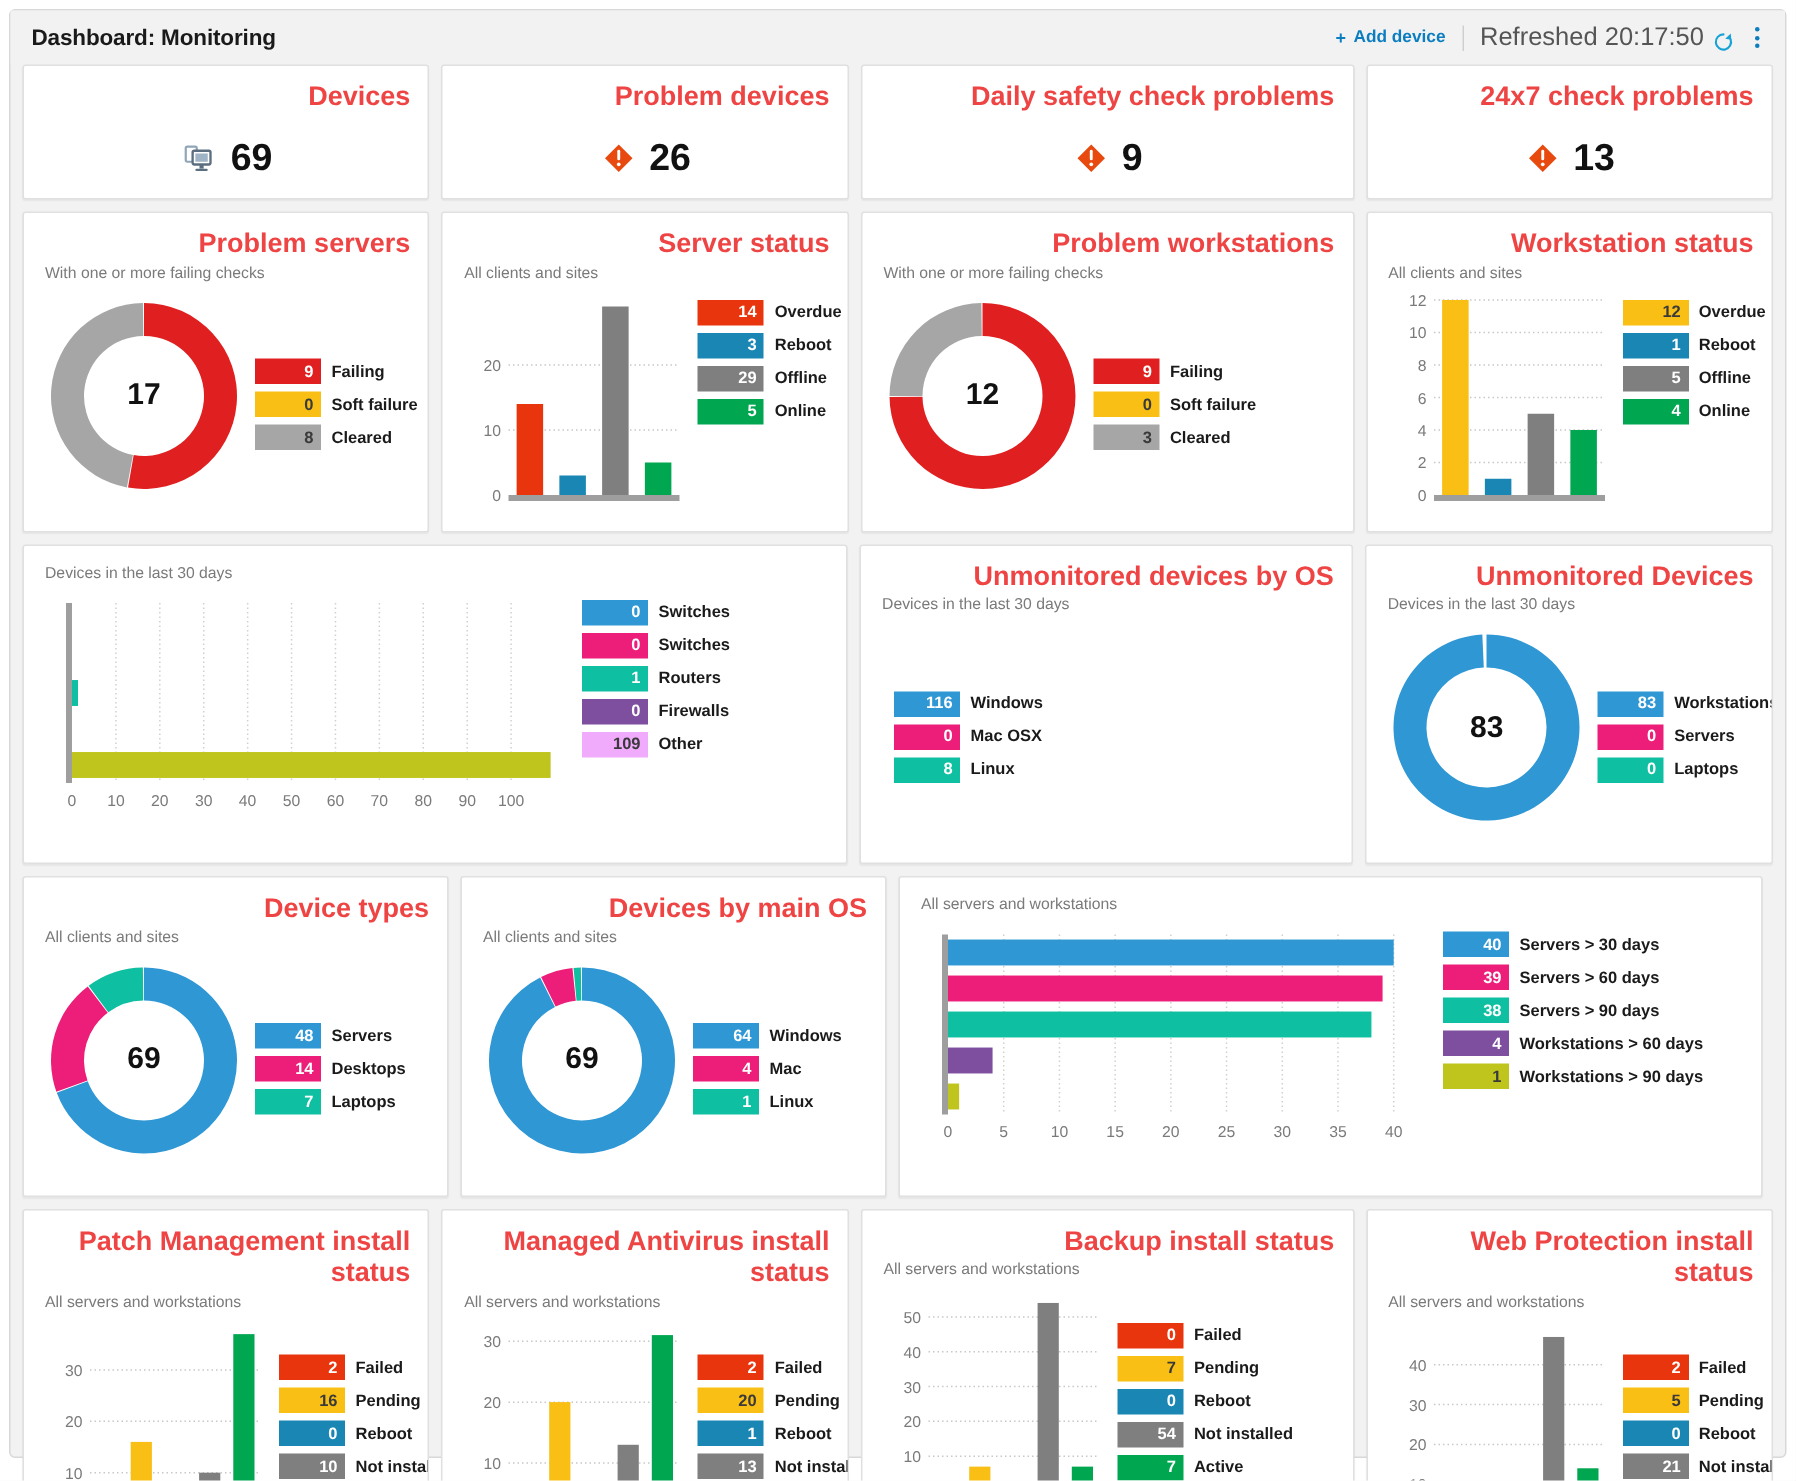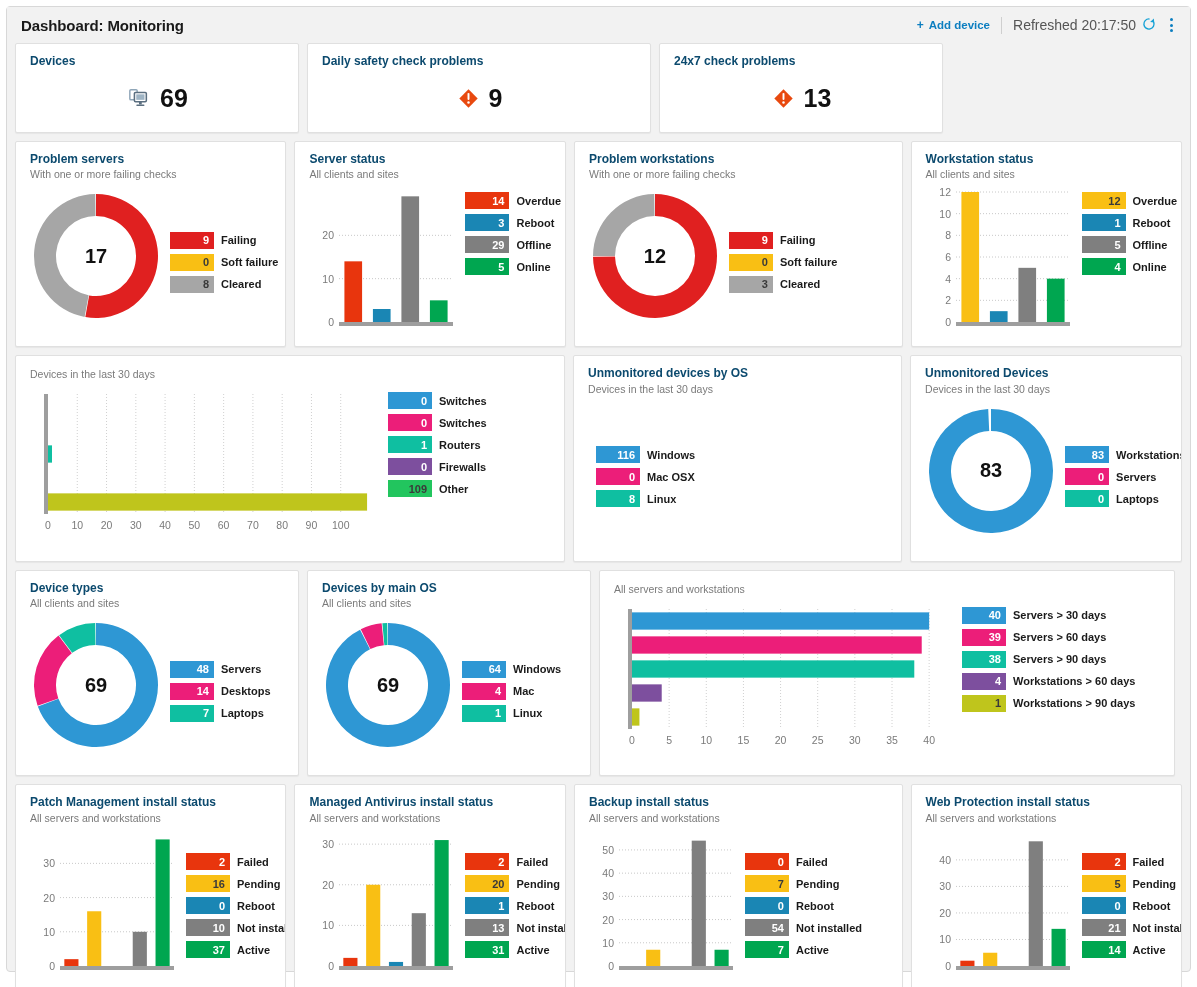--- a/index.html
+++ b/index.html
@@ -40,22 +40,22 @@
     display: flex; align-items: center; height: 100%;
   }
   .add-device {
     display: flex; align-items: center; gap: 5px;
     color: #0c7ec0; font-size: 11.5px; font-weight: bold;
     cursor: pointer; padding-right: 11px;
   }
   .plus-ico { font-size: 12px; font-weight: bold; line-height: 1; }
   .divider-v { width: 1px; height: 17px; background: #cfcfcf; }
   .refreshed {
-    display: flex; align-items: flex-start; gap: 6px;
-    font-size: 14px; color: #555; padding: 0 9px 0 11px;
+    display: flex; align-items: flex-end; gap: 6px;
+    font-size: 17px; color: #555; padding: 0 9px 0 11px;
   }
   .refresh-ico { display: block; }
   .kebab {
     display: flex; flex-direction: column; gap: 2.5px;
     align-items: center; cursor: pointer; padding: 4px 5px;
   }
   .kebab i { width: 3px; height: 3px; border-radius: 50%; background: #0c7ec0; display: block; }
 
   
   .grid {
@@ -69,21 +69,21 @@
     border-radius: 2px;
     box-shadow: 0 1px 1px rgba(0,0,0,0.05);
     padding: 10px 12px 8px 14px;
     position: relative;
     overflow: hidden;
   }
   .c1 { width: 284px; } .c2 { width: 284px; }
   .c3 { width: 344px; } .c4 { width: 284px; }
   .wide2 { width: 576px; }
 
-  .card-title { font-size: 12px; font-weight: bold; color: #0c4a6e; line-height: 1.2; }
+  .card-title { font-size: 18px; font-weight: bold; color: #ef4444; line-height: 1.2; text-align: right; }
   .card-sub { font-size: 10.5px; color: #7a7a7a; margin-top: 2px; }
 
   
   .kpi { height: 90px; }
   .kpi-body {
     display: flex; align-items: center; justify-content: center;
     gap: 10px; height: 52px; margin-top: 4px;
   }
   .kpi-value { font-size: 25px; font-weight: bold; color: #111; }
   .dev-ico { display: block; }
@@ -162,20 +162,31 @@
             <rect x="2" y="3" width="8" height="11" rx="1.2" fill="none" stroke="#8fa6b8" stroke-width="1.6"></rect>
             <rect x="7" y="6" width="13" height="10" rx="1.2" fill="#fff" stroke="#5b6f80" stroke-width="1.7"></rect>
             <rect x="9" y="8" width="9" height="6" fill="#9fb4c4"></rect>
             <rect x="12" y="16" width="3" height="3" fill="#5b6f80"></rect>
             <rect x="9" y="19" width="9" height="1.8" rx="0.9" fill="#5b6f80"></rect>
           </svg>
           <span class="kpi-value">69</span>
         </div>
       </div>
 
+      <div class="card c2 kpi">
+        <div class="card-title">Problem devices</div>
+        <div class="kpi-body">
+          <svg class="alert-ico" width="21" height="21" viewBox="0 0 24 24">
+            <path d="M12 1.5 L22.5 12 L12 22.5 L1.5 12 Z" fill="#e8490f"></path>
+            <rect x="10.9" y="5.6" width="2.2" height="8" rx="1.1" fill="#fff"></rect>
+            <circle cx="12" cy="16.6" r="1.4" fill="#fff"></circle>
+          </svg>
+          <span class="kpi-value">26</span>
+        </div>
+      </div>
 
       <div class="card c3 kpi">
         <div class="card-title">Daily safety check problems</div>
         <div class="kpi-body">
           <svg class="alert-ico" width="21" height="21" viewBox="0 0 24 24">
             <path d="M12 1.5 L22.5 12 L12 22.5 L1.5 12 Z" fill="#e8490f"></path>
             <rect x="10.9" y="5.6" width="2.2" height="8" rx="1.1" fill="#fff"></rect>
             <circle cx="12" cy="16.6" r="1.4" fill="#fff"></circle>
           </svg>
           <span class="kpi-value">9</span>
@@ -380,21 +391,21 @@
                 </div>
                 <div class="legend-row">
                   <div class="legend-swatch" style="background: rgb(15, 191, 161);">1</div>
                   <div class="legend-label">Routers</div>
                 </div>
                 <div class="legend-row">
                   <div class="legend-swatch" style="background: rgb(125, 79, 158);">0</div>
                   <div class="legend-label">Firewalls</div>
                 </div>
                 <div class="legend-row">
-                  <div class="legend-swatch dark-text" style="background: #22c55e;">109</div>
+                  <div class="legend-swatch dark-text" style="background: #f0abfc;">109</div>
                   <div class="legend-label">Other</div>
                 </div>
               </div>
         </div>
       </div>
 
       <div class="card c3">
         <div class="card-title">Unmonitored devices by OS</div>
         <div class="card-sub">Devices in the last 30 days</div>
         <div class="chart-body">

